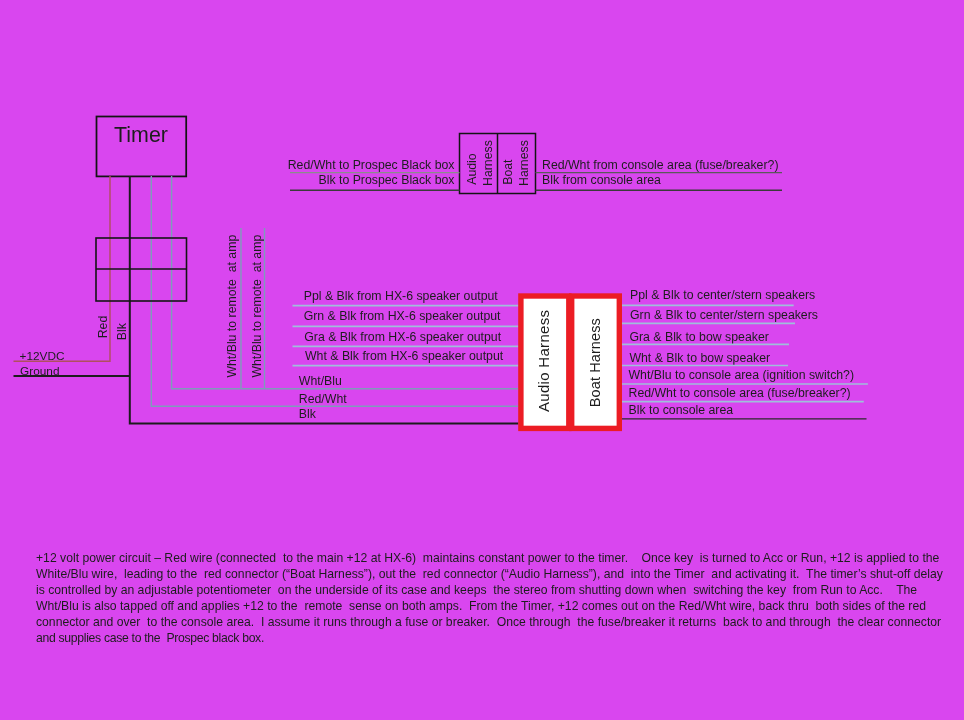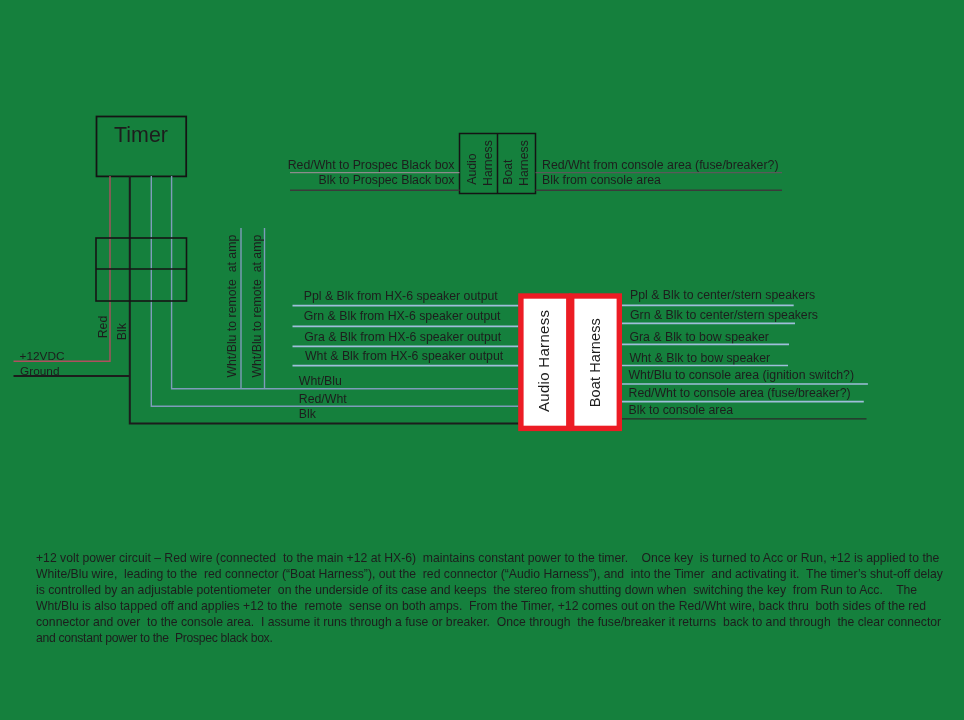--- a/index.html
+++ b/index.html
@@ -1,16 +1,16 @@
 <!DOCTYPE html>
 <html><head>
 <meta charset="utf-8">
 <style>
   html,body{margin:0;padding:0;background:#ffffff;}
-  .page{position:relative;width:964px;height:720px;background:#15803d;overflow:hidden;
+  .page{position:relative;width:964px;height:720px;background:#d946ef;overflow:hidden;
         font-family:"Liberation Sans", sans-serif;color:#1a1a1a;}
   svg{position:absolute;left:0;top:0;}
   text{font-family:"Liberation Sans", sans-serif;fill:#1d1d1d;}
 </style>
 </head>
 <body>
 <div class="page">
 <svg width="964" height="720" viewBox="0 0 964 720">
 
 <rect x="96.5" y="116.5" width="89.7" height="59.9" fill="none" stroke="#141414" stroke-width="1.75"></rect>
@@ -139,15 +139,15 @@
 
 <line x1="535.5" y1="190.3" x2="782" y2="190.3" stroke="#3a3a3a" stroke-width="1.4"></line>
 
 </svg>
 
 <div style="position:absolute;left:36px;top:550px;width:945px;font-size:12.2px;line-height:16.1px;color:#1d1d1d;white-space:pre;">+12 volt power circuit – Red wire (connected  to the main +12 at HX-6)  maintains constant power to the timer.    Once key  is turned to Acc or Run, +12 is applied to the
 White/Blu wire,  leading to the  red connector (“Boat Harness”), out the  red connector (“Audio Harness”), and  into the Timer  and activating it.  The timer’s shut-off delay
 is controlled by an adjustable potentiometer  on the underside of its case and keeps  the stereo from shutting down when  switching the key  from Run to Acc.    The
 Wht/Blu is also tapped off and applies +12 to the  remote  sense on both amps.  From the Timer, +12 comes out on the Red/Wht wire, back thru  both sides of the red
 connector and over  to the console area.  I assume it runs through a fuse or breaker.  Once through  the fuse/breaker it returns  back to and through  the clear connector
-<span style="letter-spacing:-0.3px">and constant power to the  Prospec black box.</span></div>
+<span style="letter-spacing:-0.3px">and supplies case to the  Prospec black box.</span></div>
 
 </div>
 
 </body></html>

